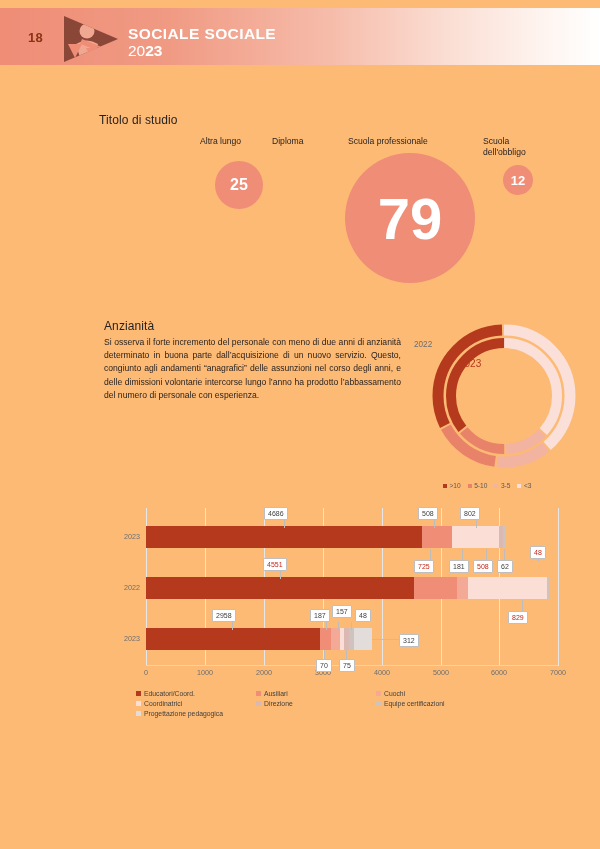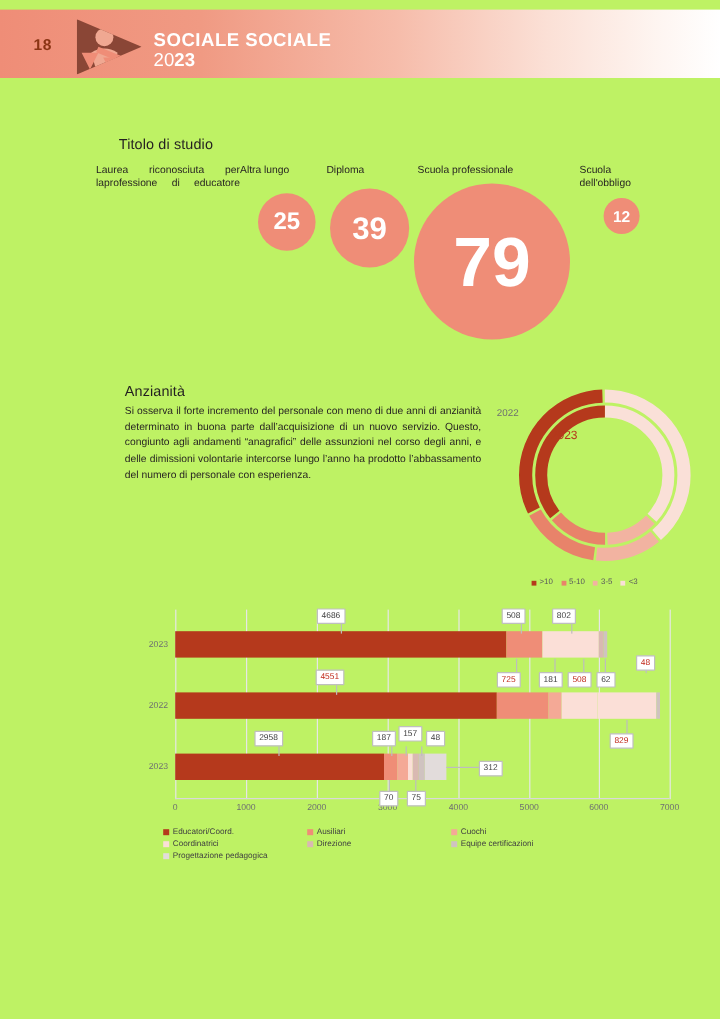--- a/index.html
+++ b/index.html
@@ -2,21 +2,21 @@
 <html><head>
 <meta charset="utf-8">
 <style>
   * { box-sizing: border-box; margin: 0; padding: 0; }
   html, body {
     width: 600px; height: 849px;
     background: #ffffff;
     font-family: "Liberation Sans", sans-serif;
     overflow: hidden;
   }
-  .page { position: relative; width: 600px; height: 849px; background:#bef264; }
+  .page { position: relative; width: 600px; height: 849px; background:#fdba74; }
 
   
   .header {
     position: absolute; left: 0; top: 8px; width: 600px; height: 57px;
     background: linear-gradient(to right, #EF8D77 0%, #F09A83 28%, #F6BCAA 55%, #FBE0D6 76%, #FEF6F2 92%, #FFFFFF 100%);
   }
   .page-num {
     position: absolute; left: 28px; top: 22px;
     font-size: 13px; font-weight: bold; color: #8A3414; letter-spacing: .3px;
   }
@@ -134,28 +134,26 @@
     </div>
 
     <div class="brand">
       <div class="brand-top">SOCIALE SOCIALE</div>
       <div class="brand-bot"><span>20</span><b>23</b></div>
     </div>
   </div>
 
   <div class="sec-title studio-title">Titolo di studio</div>
 
-  <div class="blabel just" style="left:80px; top:136px; width:120px;">Laurea riconosciuta per laprofessione di educatore</div>
   <div class="blabel" style="left:200px; top:136px; width:68px;">Altra lungo</div>
   <div class="blabel" style="left:272px; top:136px; width:70px;">Diploma</div>
   <div class="blabel" style="left:348px; top:136px; width:110px;">Scuola professionale</div>
   <div class="blabel" style="left:483px; top:136px; width:56px;">Scuola dell'obbligo</div>
 
-  <div class="circle" style="left:215px; top:161px; width:48px; height:48px; font-size:20px;">25</div>
-  <div class="circle" style="left:275px; top:157px; width:66px; height:66px; font-size:26px;">39</div>
+  <div class="circle" style="left:215px; top:161px; width:48px; height:48px; font-size:16px;">25</div>
   <div class="circle" style="left:345px; top:153px; width:130px; height:130px; font-size:58px;">79</div>
   <div class="circle" style="left:503px; top:165px; width:30px; height:30px; font-size:13px;">12</div>
 
   <div class="sec-title anz-title">Anzianità</div>
   <div class="anz-par">Si osserva il forte incremento del personale con meno di due anni di anzianità determinato in buona parte dall’acquisizione di un nuovo servizio. Questo, congiunto agli andamenti “anagrafici” delle assunzioni nel corso degli anni, e delle dimissioni volontarie intercorse lungo l’anno ha prodotto l’abbassamento del numero di personale con esperienza.</div>
 
   <div class="donut-wrap">
     <svg width="176" height="172" viewBox="0 0 176 172">
 
       <g transform="translate(88,86)">

